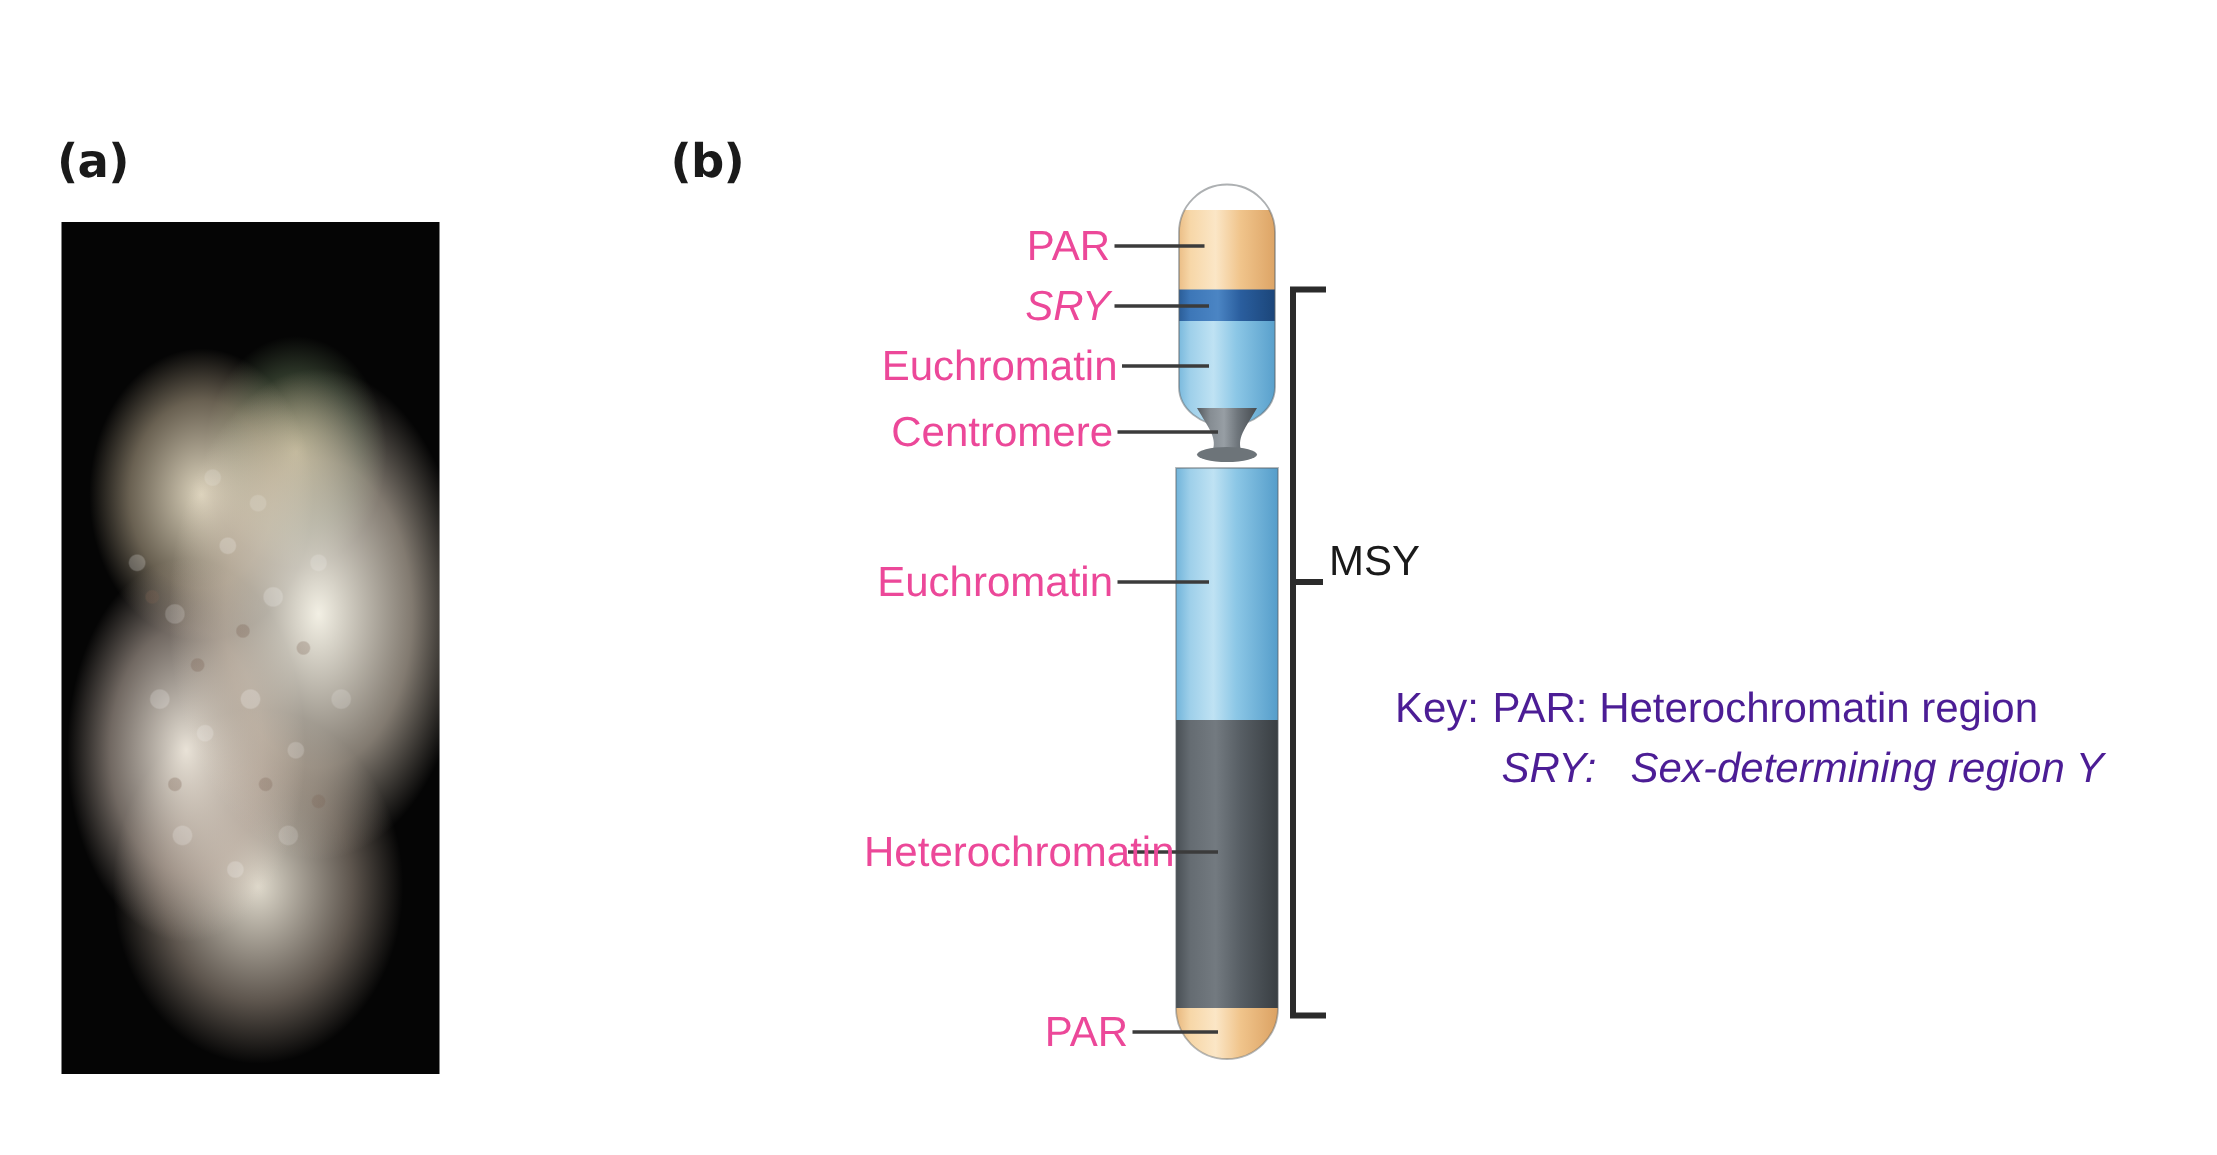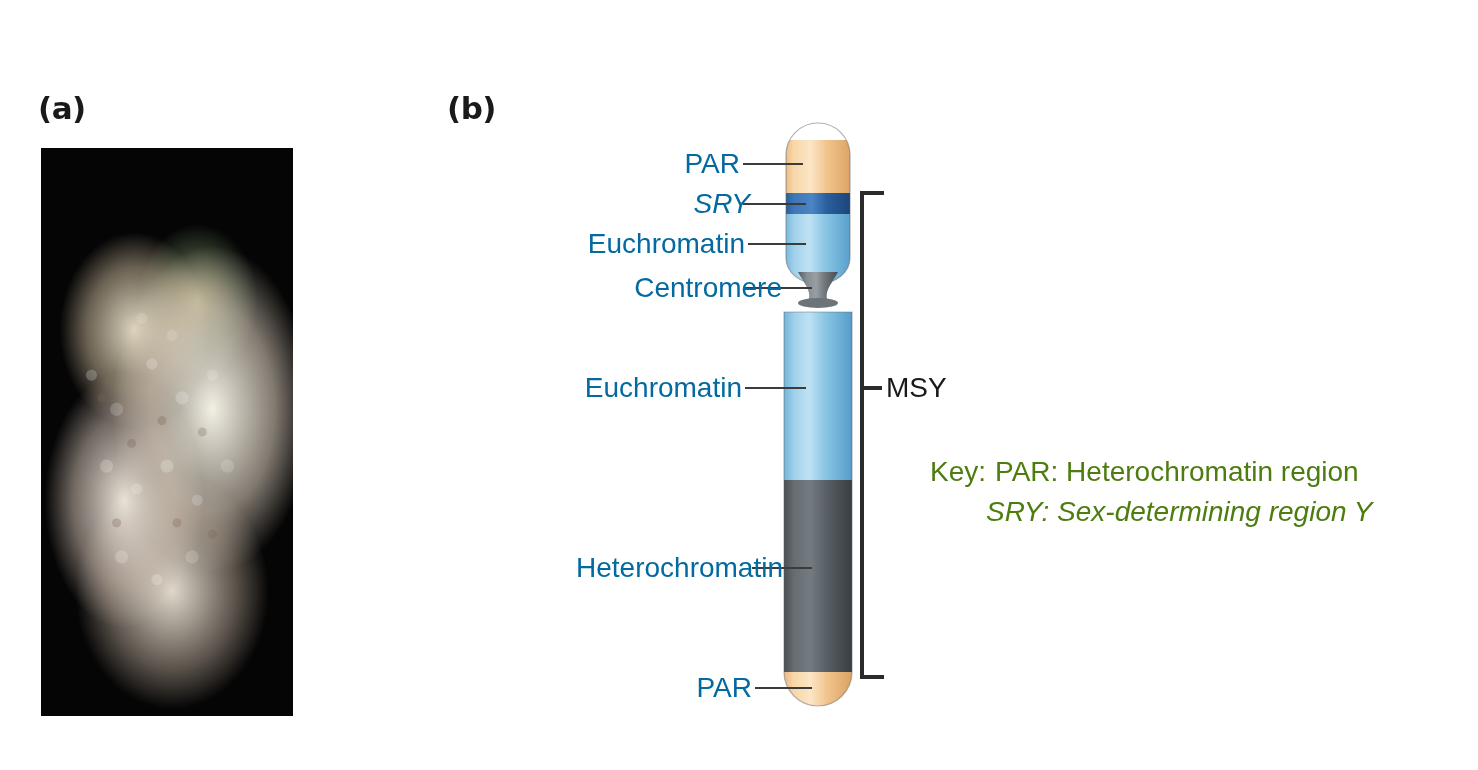--- a/index.html
+++ b/index.html
@@ -85,53 +85,53 @@
     pointer-events: none;
   }
 
   
   #chromosome-group { position: absolute; left: 0; top: 0; width: 1478px; height: 770px; }
 
   
   .leader-label {
     position: absolute;
     font-size: 28px;
-    color: #0369a1;
+    color: #ec4899;
     white-space: nowrap;
     text-align: right;
     transform: translateY(-50%);
   }
   .leader-label.italic { font-style: italic; }
 
   
   #msy-label {
     position: absolute;
     left: 886px;
-    top: 388px;
+    top: 374px;
     transform: translateY(-50%);
     font-size: 28px;
     color: #1a1a1a;
     white-space: nowrap;
   }
 
   
   #key-block {
     position: absolute;
     left: 930px;
     top: 452px;
     width: 520px;
     font-size: 28px;
     line-height: 40px;
-    color: #4d7c0f;
+    color: #4c1d95;
   }
   #key-block .key-row { display: flex; align-items: flex-start; }
   #key-block .key-word { flex: 0 0 auto; padding-right: 9px; }
   #key-block .key-body { flex: 1 1 auto; }
   #key-block .key-indent { padding-left: 56px; }
-  #key-block .ital { font-style: italic; }
+  #key-block .ital { font-style: italic; margin-left: 15px; }
 </style>
 </head>
 <body>
 
 <div id="figure">
 
   <div class="panel-label" id="panel-a-label">(a)</div>
 
   <div id="micrograph">
     <div class="grain"></div>
@@ -221,25 +221,25 @@
     <line x1="745" y1="388" x2="806" y2="388" stroke="#3b3b3b" stroke-width="2.2"></line>
     <line x1="752" y1="568" x2="812" y2="568" stroke="#3b3b3b" stroke-width="2.2"></line>
     <line x1="755" y1="688" x2="812" y2="688" stroke="#3b3b3b" stroke-width="2.2"></line>
 
     <path d="M 884 193 L 862 193 L 862 677 L 884 677" fill="none" stroke="#2b2b2b" stroke-width="4"></path>
     <line x1="862" y1="388" x2="882" y2="388" stroke="#2b2b2b" stroke-width="4"></line>
   </svg>
 
   <div class="leader-label" style="left:0; top:164px; width:740px;">PAR</div>
 
-  <div class="leader-label italic" style="left:0; top:204px; width:740px;margin-left:10px;">SRY</div>
+  <div class="leader-label italic" style="left:0; top:204px; width:740px;">SRY</div>
 
   <div class="leader-label" style="left:0; top:244px; width:745px;">Euchromatin</div>
 
-  <div class="leader-label" style="left:0; top:288px; width:742px;margin-left:40px;">Centromere</div>
+  <div class="leader-label" style="left:0; top:288px; width:742px;">Centromere</div>
 
   <div class="leader-label" style="left:0; top:388px; width:742px;">Euchromatin</div>
 
   <div class="leader-label" style="left:0; top:568px; width:749px;padding-left:34px;">Heterochromatin</div>
 
   <div class="leader-label" style="left:0; top:688px; width:752px;">PAR</div>
 
   <div id="msy-label">MSY</div>
 
   <div id="key-block">

